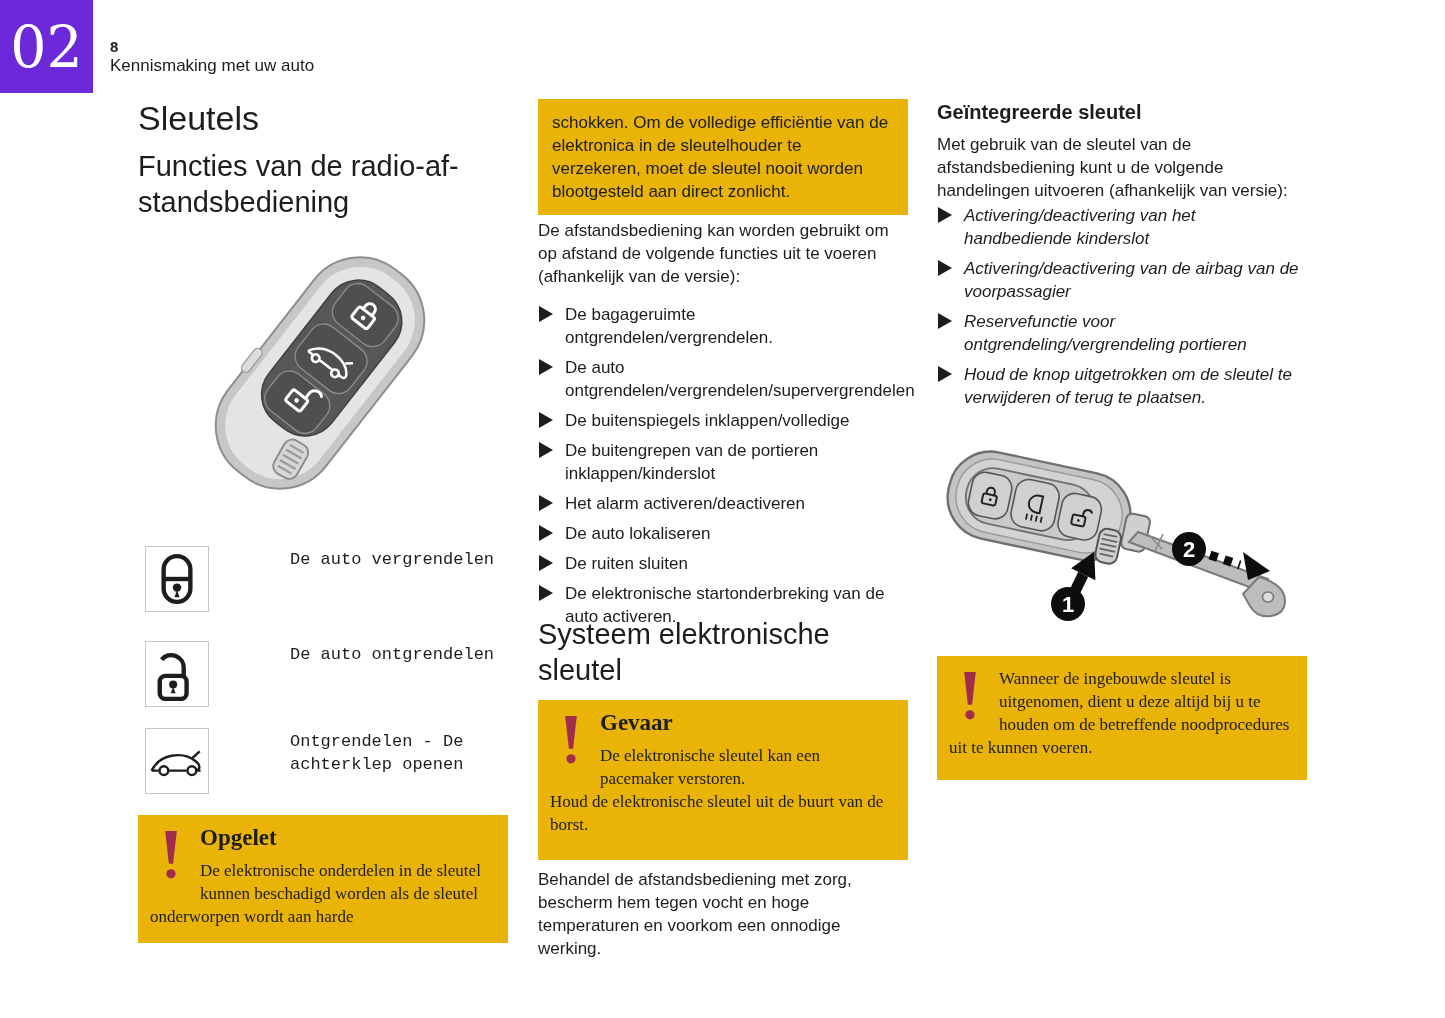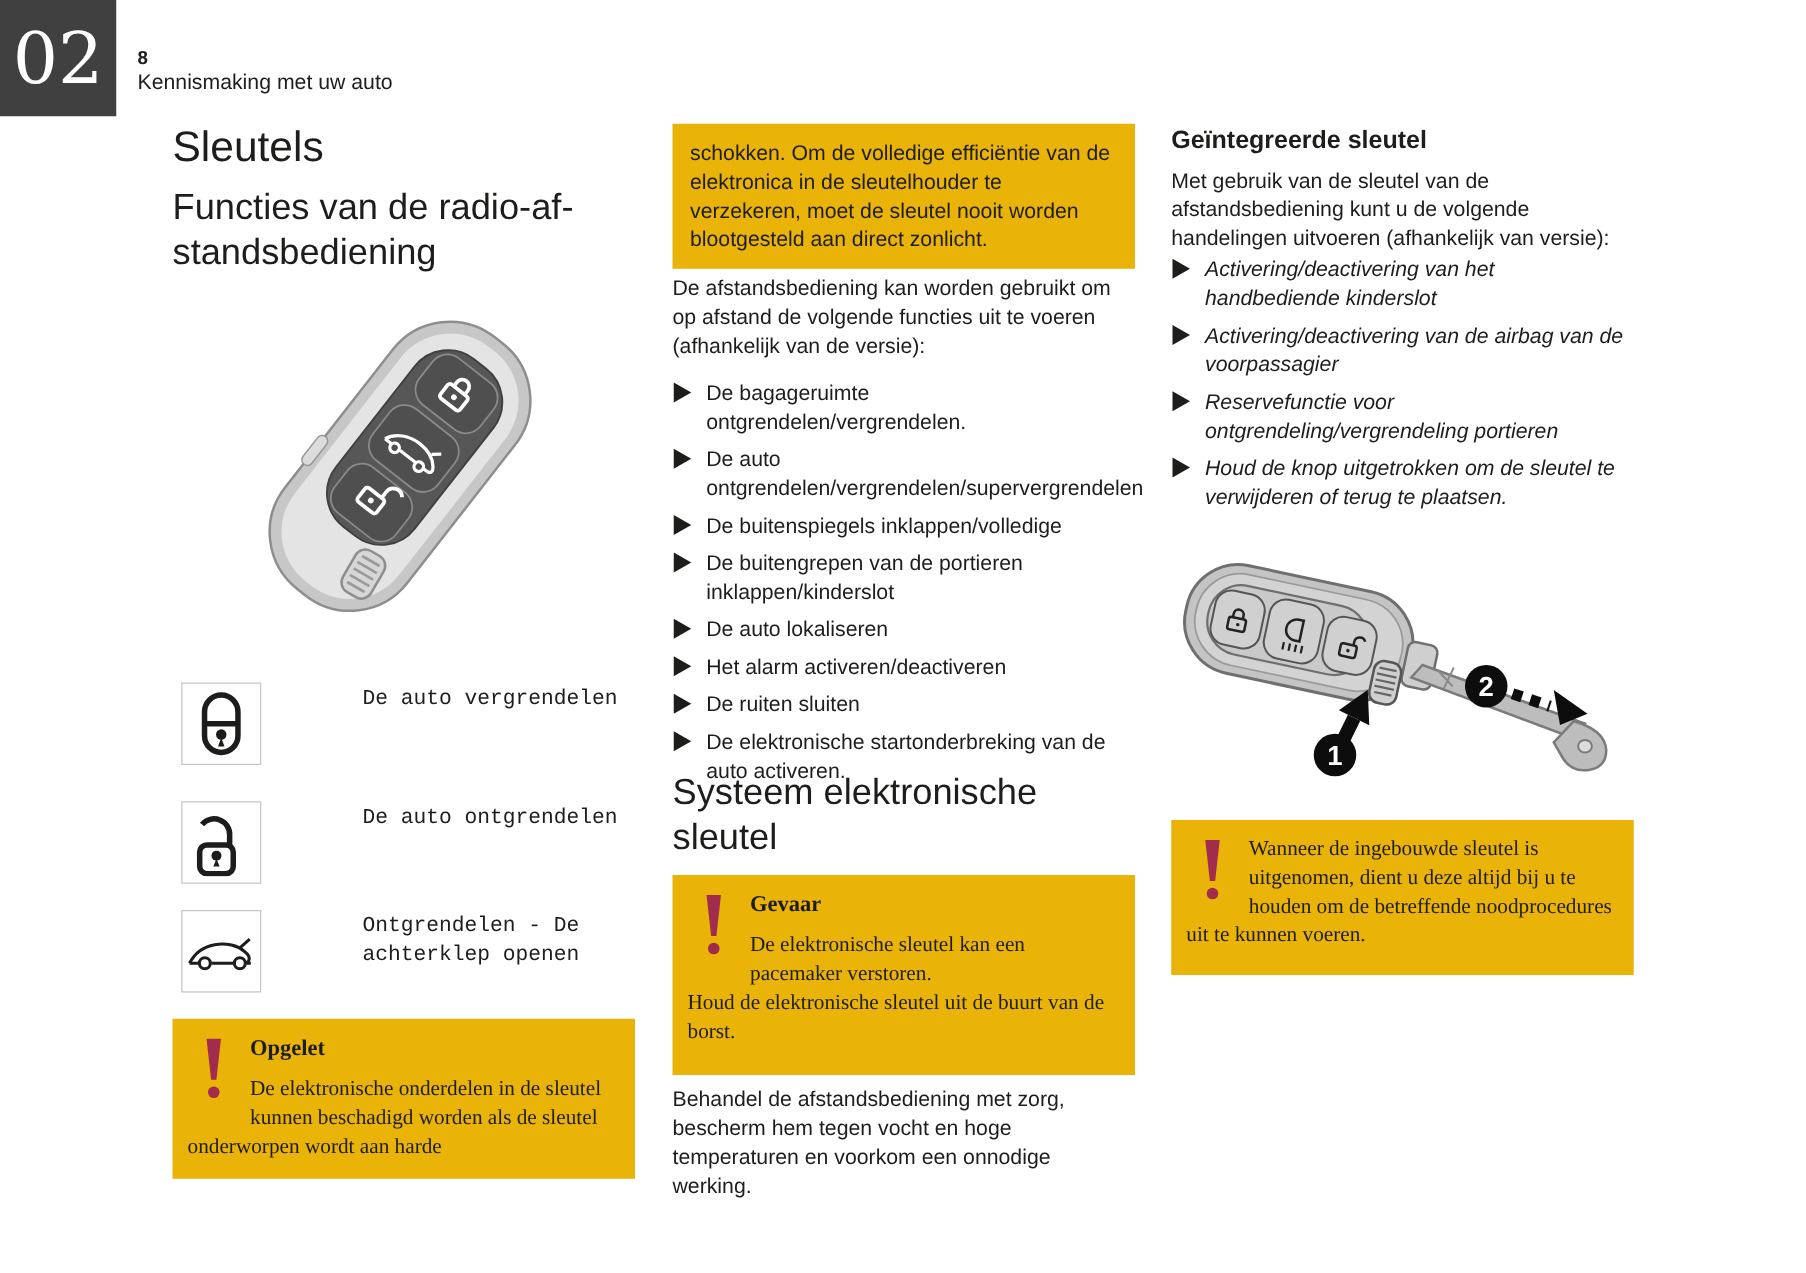--- a/index.html
+++ b/index.html
@@ -3,21 +3,21 @@
 <meta charset="utf-8">
 <style>
   html,body { margin:0; padding:0; background:#ffffff; }
   .page {
     position:relative; width:1445px; height:1018px; background:#fff;
     font-family:"Liberation Sans", sans-serif; color:#1d1d1b; overflow:hidden;
   }
   
   .chapter-tab {
     position:absolute; left:0; top:0; width:93px; height:93px;
-    background:#404040; color:#fff; display:flex; align-items:center; justify-content:center;
+    background:#6d28d9; color:#fff; display:flex; align-items:center; justify-content:center;
     font-family:"DejaVu Serif", serif; font-size:57px; font-weight:400;
   }
   .page-head { position:absolute; left:110px; top:38px; }
   .page-num { font-size:15px; font-weight:700; line-height:17px; }
   .page-title { font-size:17px; line-height:22px; }
 
   .col { position:absolute; top:0; width:370px; }
   .col-left  { left:138px; }
   .col-mid   { left:538px; }
   .col-right { left:937px; }
@@ -31,21 +31,21 @@
 
   .note-box { background:#eab308; padding:12px 14px; box-sizing:border-box; }
 
   .bullet-item { display:flex; margin-bottom:7px; }
   .bullet-marker { flex:none; width:0; height:0; margin:3px 12px 0 1px;
     border-left:14px solid #1d1d1b; border-top:8.5px solid transparent; border-bottom:8.5px solid transparent; }
   .bullet-text { flex:1; font-size:17px; line-height:23px; }
 
   .warnbox { background:#eab308; padding:11px 14px 12px 12px; box-sizing:border-box;font-family:Liberation Serif, serif; }
   .excl { float:left; width:24px; height:54px; margin:3px 17px 4px 9px; }
-  .warn-title { font-size:18px; font-weight:700; line-height:24px; margin-bottom:9px; }
+  .warn-title { font-size:23px; font-weight:700; line-height:24px; margin-bottom:9px; }
   .warn-text { font-size:17px; line-height:23px; white-space:pre-line; }
 
   .key-item { position:absolute; }
   .key-icon-box { width:64px; height:66px; background:#fff; border:1px solid #c6c6c6;
     display:flex; align-items:center; justify-content:center; box-sizing:border-box; }
   .key-label { position:absolute; left:145px; top:2px; width:226px;
     font-size:17px; line-height:23px; white-space:pre-line;font-family:Liberation Mono, monospace; }
 
   .figure { display:block; }
   .callout-num { font-family:"Liberation Sans", sans-serif; font-weight:700; font-size:22px; fill:#ffffff; }
@@ -181,26 +181,26 @@
           <span class="bullet-text">De buitenspiegels inklappen/volledige</span>
         </div>
 
         <div class="bullet-item">
           <span class="bullet-marker"></span>
           <span class="bullet-text">De buitengrepen van de portieren inklappen/kinderslot</span>
         </div>
 
         <div class="bullet-item">
           <span class="bullet-marker"></span>
+          <span class="bullet-text">Het alarm activeren/deactiveren</span>
+        </div>
+
+        <div class="bullet-item">
+          <span class="bullet-marker"></span>
           <span class="bullet-text">De auto lokaliseren</span>
-        </div>
-
-        <div class="bullet-item">
-          <span class="bullet-marker"></span>
-          <span class="bullet-text">Het alarm activeren/deactiveren</span>
         </div>
 
         <div class="bullet-item">
           <span class="bullet-marker"></span>
           <span class="bullet-text">De ruiten sluiten</span>
         </div>
 
         <div class="bullet-item">
           <span class="bullet-marker"></span>
           <span class="bullet-text">De elektronische startonderbreking van de auto activeren.</span>

